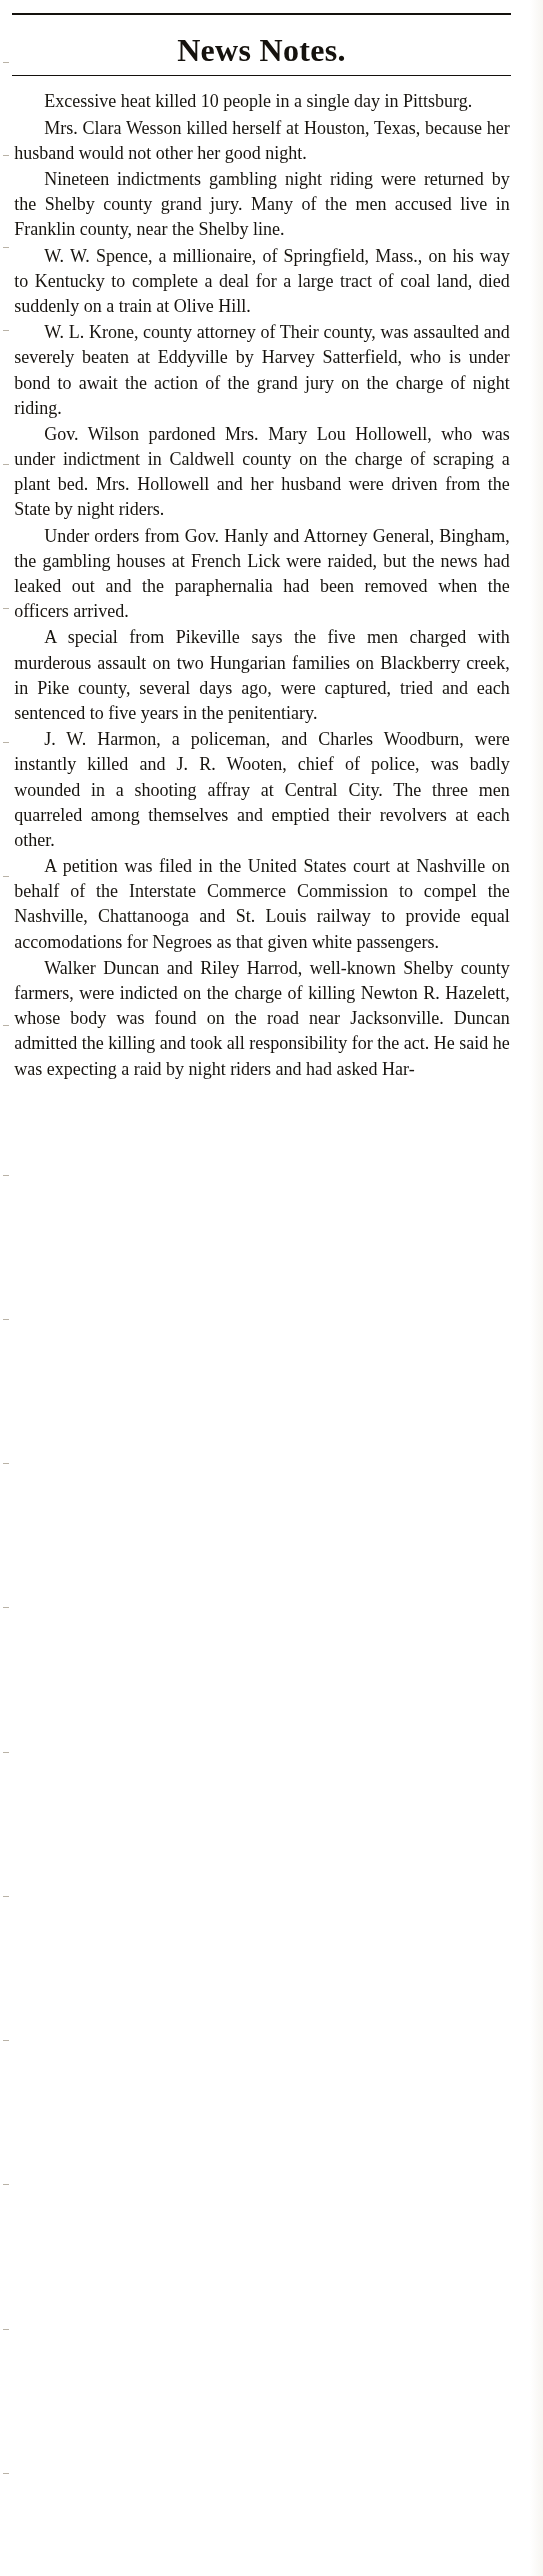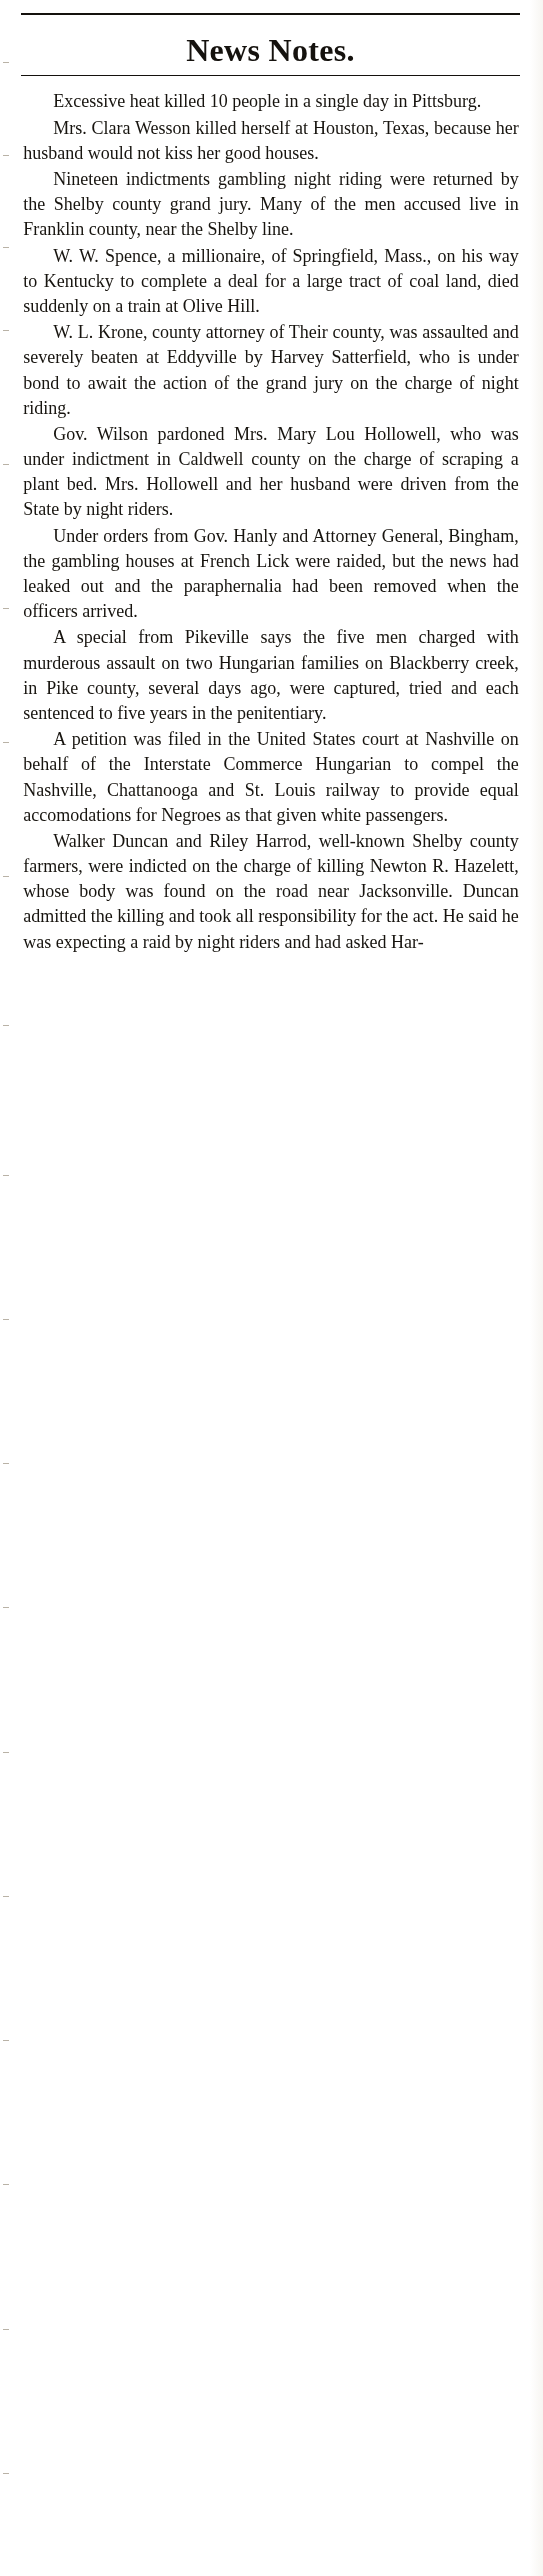--- a/index.html
+++ b/index.html
@@ -21,21 +21,21 @@
     position: absolute;
     left: 0;
     top: 0;
     width: 543px;
     height: 4015px;
     background: #ffffff;
   }
 
   .column {
     position: absolute;
-    left: 17px;
+    left: 8px;
     top: 0;
     width: 507px;
     padding: 0;
   }
 
   .rule-top {
     height: 3.1px;
     border-top: 2.6px solid #14110d;
     margin: 13.4px 4.1px 0 4.1px;
   }
@@ -127,28 +127,29 @@
   <div class="column">
 
     <div class="rule-top"></div>
 
     <div class="headline">News Notes.</div>
 
     <div class="rule-under"></div>
 
     <div class="article">
       <p>Excessive heat killed 10 people in a single day in Pittsburg.</p>
-      <p>Mrs. Clara Wesson killed herself at Houston, Texas, because her husband would not kiss her good houses.</p>
+      <p>Mrs. Clara Wesson killed herself at Houston, Texas, because her husband would not other her good night.</p>
       <p>Nineteen indictments gambling night riding were returned by the Shelby county grand jury. Many of the men accused live in Franklin county, near the Shelby line.</p>
       <p>W. W. Spence, a millionaire, of Springfield, Mass., on his way to Kentucky to complete a deal for a large tract of coal land, died suddenly on a train at Olive Hill.</p>
       <p>W. L. Krone, county attorney of Their county, was assaulted and severely beaten at Eddyville by Harvey Satterfield, who is under bond to await the action of the grand jury on the charge of night riding.</p>
       <p>Gov. Wilson pardoned Mrs. Mary Lou Hollowell, who was under indictment in Caldwell county on the charge of scraping a plant bed. Mrs. Hollowell and her husband were driven from the State by night riders.</p>
       <p>Under orders from Gov. Hanly and Attorney General, Bingham, the gambling houses at French Lick were raided, but the news had leaked out and the paraphernalia had been removed when the officers arrived.</p>
       <p>A special from Pikeville says the five men charged with murderous assault on two Hungarian families on Blackberry creek, in Pike county, several days ago, were captured, tried and each sentenced to five years in the penitentiary.</p>
-      <p>A petition was filed in the United States court at Nashville on behalf of the Interstate Commerce Hungarian to compel the Nashville, Chattanooga and St. Louis railway to provide equal accomodations for Negroes as that given white passengers.</p>
+      <p>J. W. Harmon, a policeman, and Charles Woodburn, were instantly killed and J. R. Wooten, chief of police, was badly wounded in a shooting affray at Central City. The three men quarreled among themselves and emptied their revolvers at each other.</p>
+      <p>A petition was filed in the United States court at Nashville on behalf of the Interstate Commerce Commission to compel the Nashville, Chattanooga and St. Louis railway to provide equal accomodations for Negroes as that given white passengers.</p>
       <p>Walker Duncan and Riley Harrod, well-known Shelby county farmers, were indicted on the charge of killing Newton R. Hazelett, whose body was found on the road near Jacksonville. Duncan admitted the killing and took all responsibility for the act. He said he was expecting a raid by night riders and had asked Har-</p>
     </div>
 
   </div>
 
   <div class="right-fade"></div>
 </div>
 
 
 </body></html>

